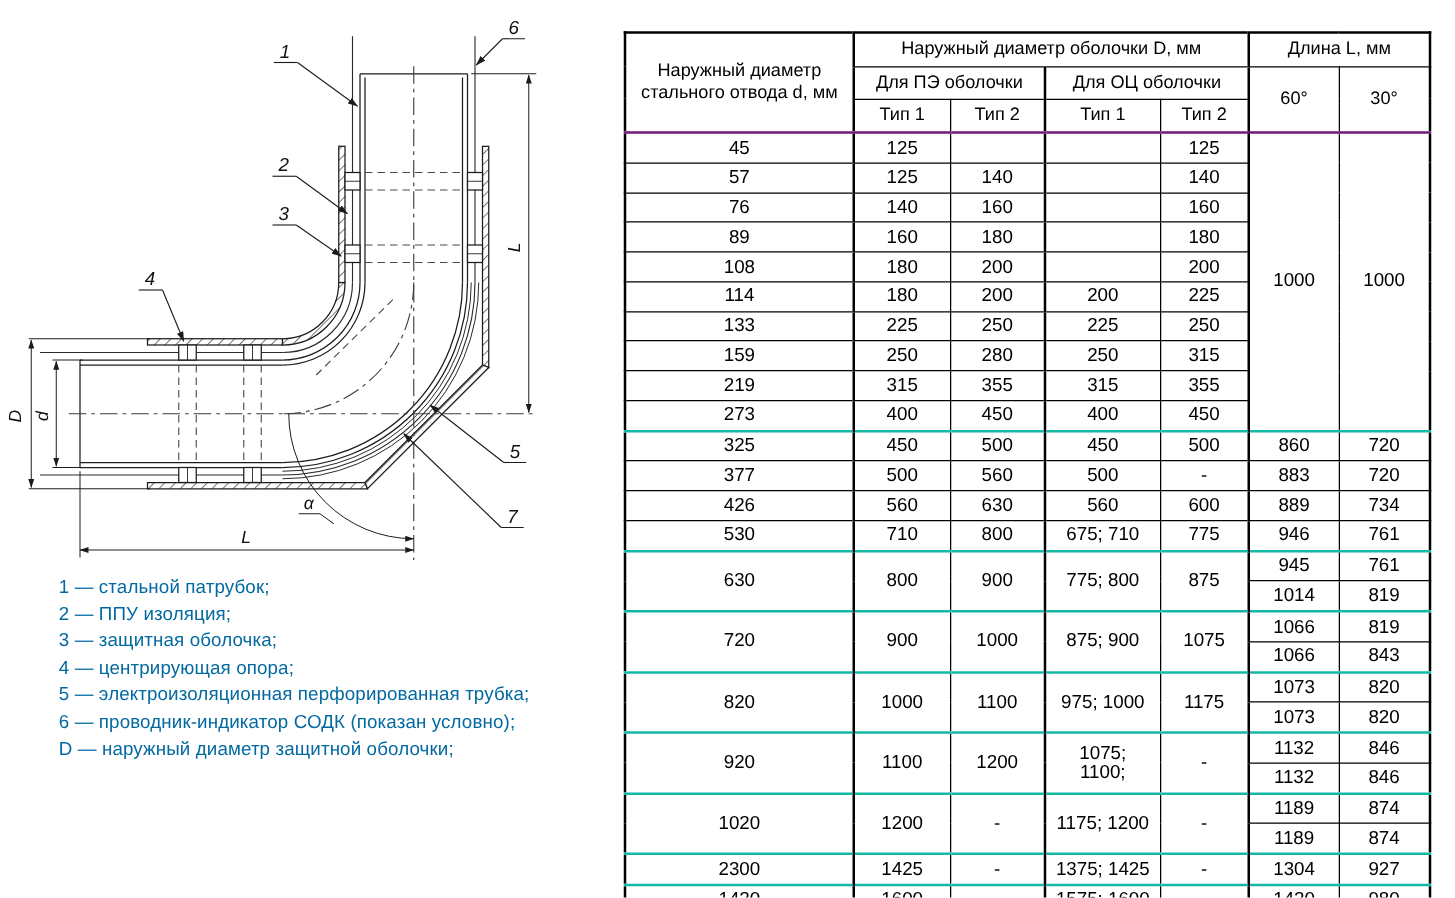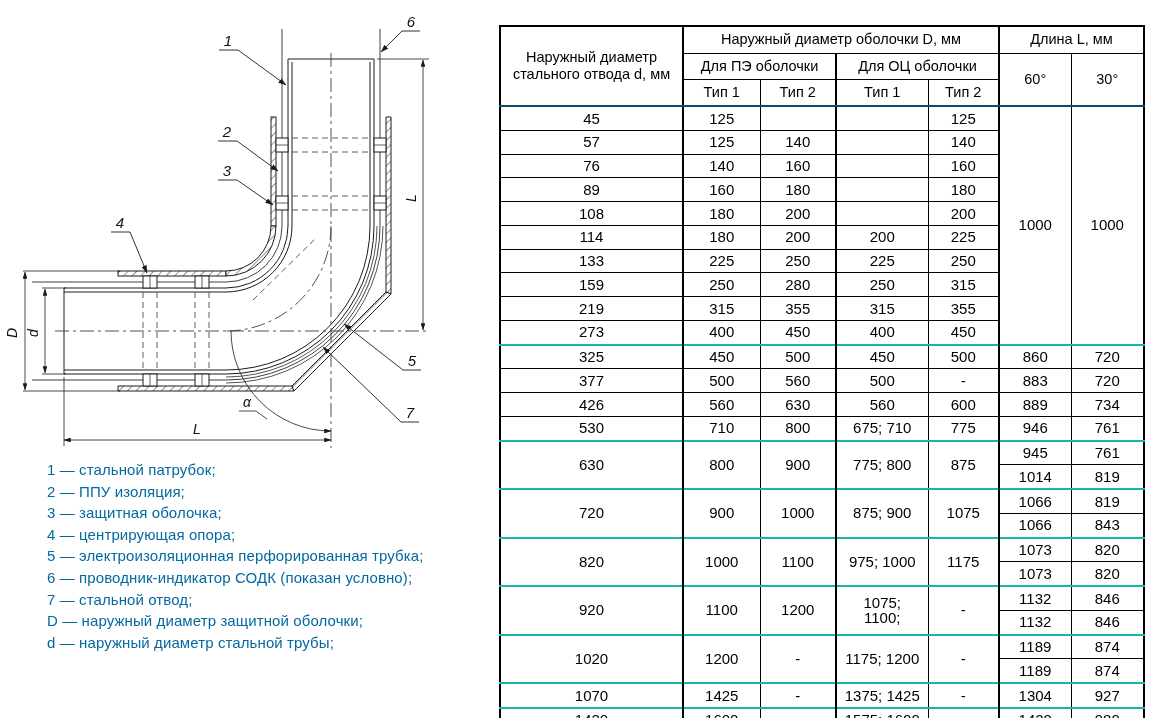--- a/index.html
+++ b/index.html
@@ -9,21 +9,21 @@
   #legend{position:absolute;left:47px;top:459px;font-size:15px;line-height:21.6px;
           color:#0369a1;letter-spacing:0.1px;}
   .legend-line{white-space:nowrap;}
   #dim-table{position:absolute;left:499px;top:25px;border-collapse:collapse;
              table-layout:fixed;background:#fff;border:2px solid #000;}
   #dim-table th,#dim-table td{border:1px solid #000;text-align:center;
              vertical-align:middle;padding:0 2px;overflow:hidden;}
   #dim-table th{font-weight:normal;font-size:14.5px;line-height:1.15;}
   #dim-table td{font-size:15px;line-height:1.05;white-space:pre-line;height:22.75px;}
   #dim-table .c1,#dim-table .c3,#dim-table .c5{border-left:2px solid #000;}
-  #dim-table .hb{border-bottom:2px solid #0c4a6e;}
+  #dim-table .hb{border-bottom:2px solid #701a75;}
   #dim-table tr.tk td{border-top:2px solid #14b8a6;}
   thead tr.h1{height:27px;} thead tr.h2{height:26px;} thead tr.h3{height:27px;}
 </style>
 </head>
 <body>
 
 <div id="drawing">
 <svg width="497" height="455" viewBox="0 0 497 455" xmlns="http://www.w3.org/2000/svg">
   <defs>
     <pattern id="hatch" patternUnits="userSpaceOnUse" width="6" height="6" patternTransform="rotate(45)">
@@ -166,23 +166,21 @@
 </svg>
 </div>
 
 <div id="legend">
     <div class="legend-line">1 — стальной патрубок;</div>
     <div class="legend-line">2 — ППУ изоляция;</div>
     <div class="legend-line">3 — защитная оболочка;</div>
     <div class="legend-line">4 — центрирующая опора;</div>
     <div class="legend-line">5 — электроизоляционная перфорированная трубка;</div>
     <div class="legend-line">6 — проводник-индикатор СОДК (показан условно);</div>
-    <div class="legend-line">7 — стальной отвод;</div>
     <div class="legend-line">D — наружный диаметр защитной оболочки;</div>
-    <div class="legend-line">d — наружный диаметр стальной трубы;</div>
   </div>
 
 <table id="dim-table">
   <colgroup>
     <col style="width:183px">
       <col style="width:77px">
       <col style="width:76px">
     <col style="width:92px">
       <col style="width:71px">
       <col style="width:72px">
@@ -376,21 +374,21 @@
         <td class="c3" rowspan="2">1175; 1200</td>
         <td class="c4" rowspan="2">-</td>
         <td class="c5">1189</td>
         <td class="c6">874</td>
       </tr>
       <tr>
         <td class="c5">1189</td>
         <td class="c6">874</td>
       </tr>
       <tr class="tk">
-        <td class="c0">1070</td>
+        <td class="c0">2300</td>
         <td class="c1">1425</td>
         <td class="c2">-</td>
         <td class="c3">1375; 1425</td>
         <td class="c4">-</td>
         <td class="c5">1304</td>
         <td class="c6">927</td>
       </tr>
       <tr class="tk">
         <td class="c0">1420</td>
         <td class="c1">1600</td>

